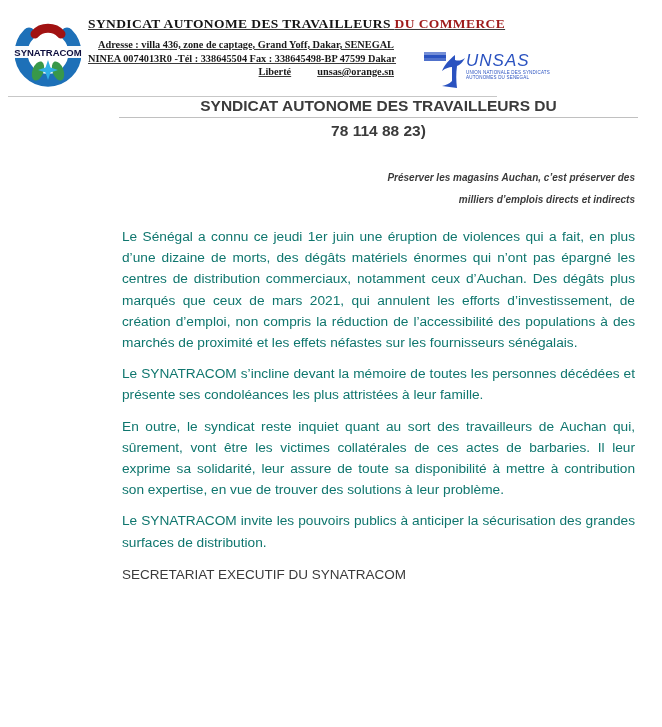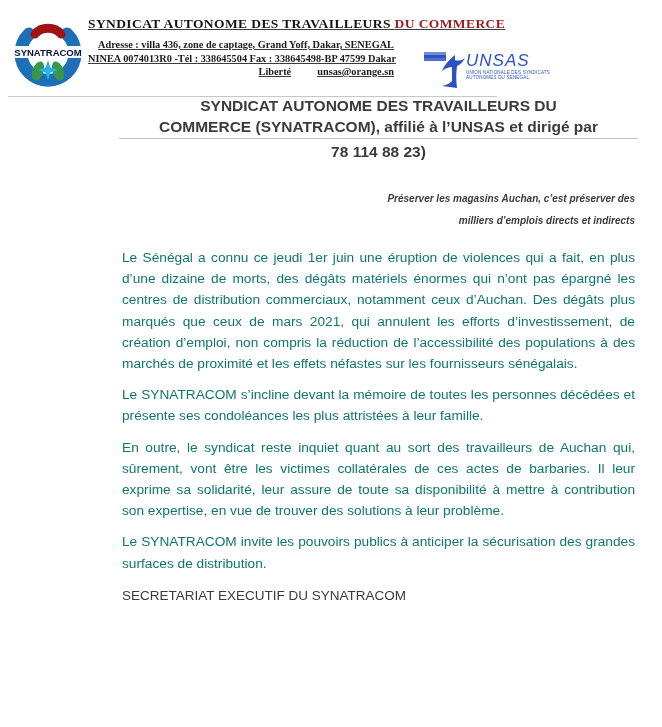--- a/index.html
+++ b/index.html
@@ -97,21 +97,20 @@
       </div>
     </div>
   </header>
 
   <div class="header-rule"></div>
 
   <main class="content">
 
     <div class="doc-heading">
       <div>SYNDICAT AUTONOME DES TRAVAILLEURS DU</div>
-      <div>COMMERCE (SYNATRACOM), affilié à l’UNSAS et dirigé par</div>
       <hr class="heading-rule">
       <div>78 114 88 23)</div>
     </div>
 
     <div class="doc-subtitle">
       <div>Préserver les magasins Auchan, c’est préserver des</div>
       <div>milliers d’emplois directs et indirects</div>
     </div>
 
     <div class="body-text">

